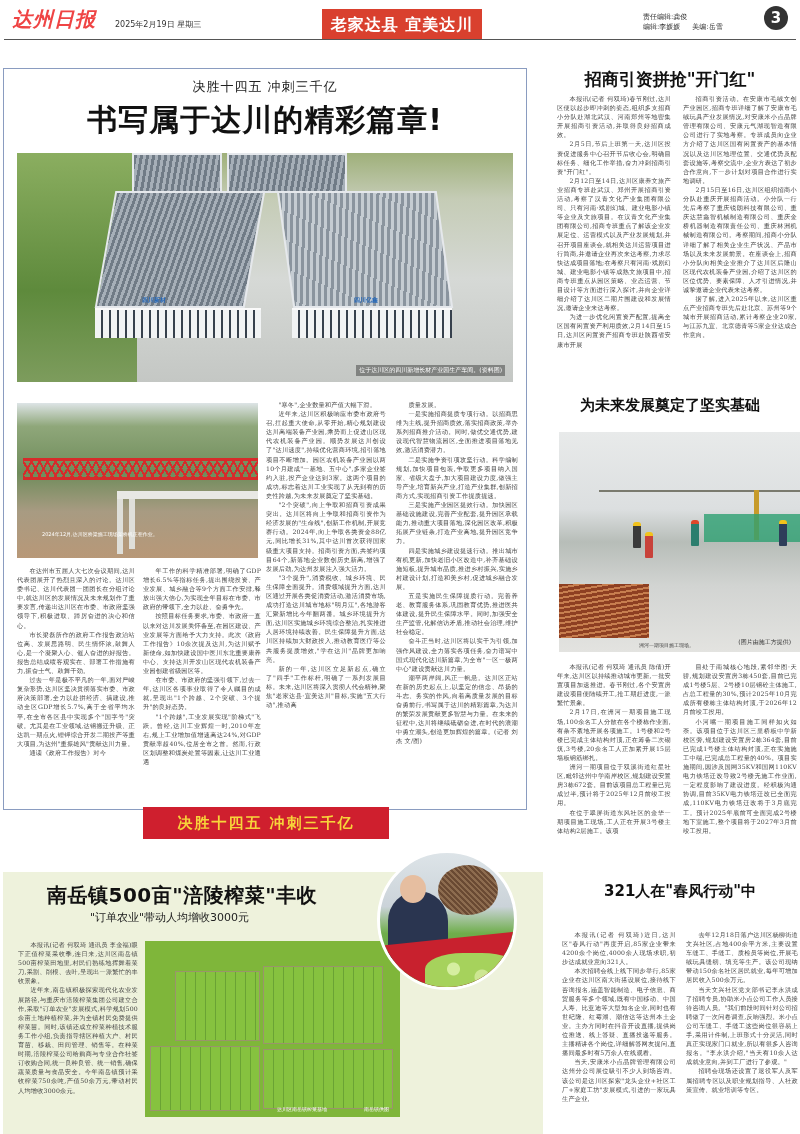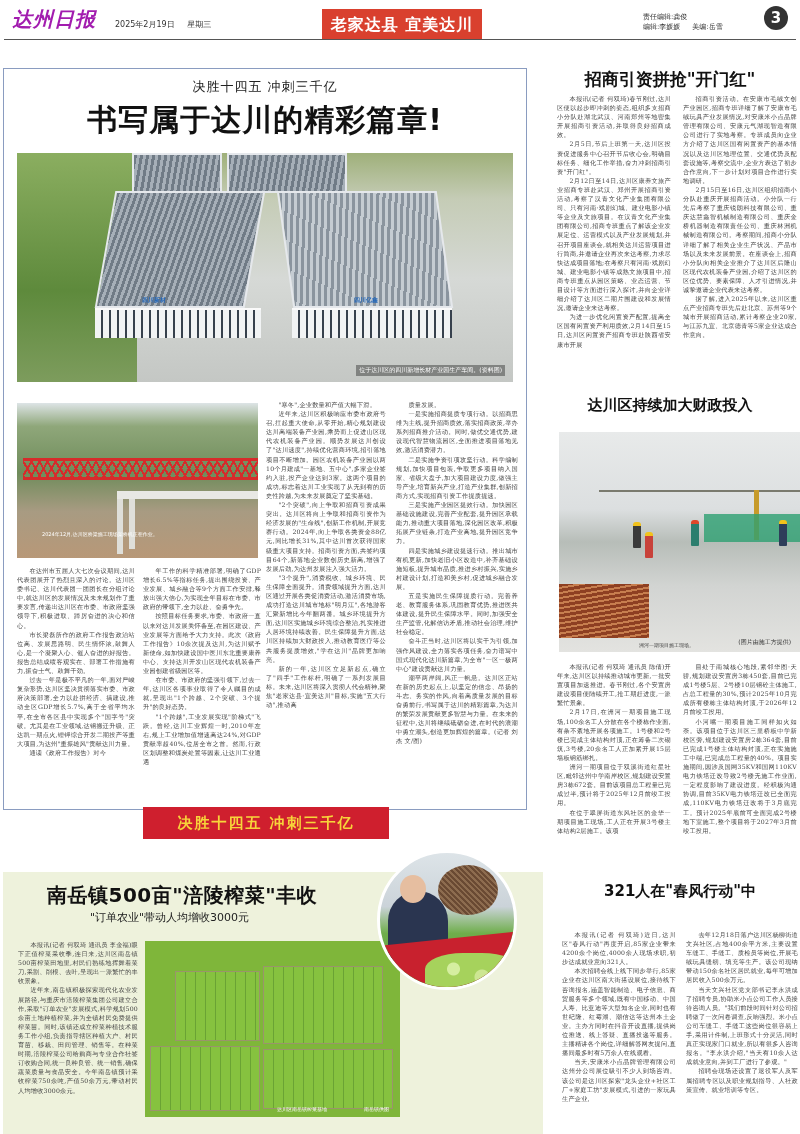--- a/index.html
+++ b/index.html
@@ -3,23 +3,23 @@
 <meta charset="utf-8">
 <style>
   * { box-sizing: border-box; margin: 0; padding: 0; }
   html, body { width: 800px; height: 1134px; background: #ffffff; overflow: hidden; }
   body { font-family: "DejaVu Sans", sans-serif; color: #222; position: relative; }
   .serif { font-family: "DejaVu Serif", serif; }
 
   
   .masthead { position: absolute; left: 0; top: 0; width: 800px; height: 42px; }
   .masthead .rule { position: absolute; left: 4px; right: 4px; top: 39px; height: 1px; background: #555; }
-  .logo { position: absolute; left: 12px; top: 6px; font-family: "DejaVu Serif", serif; font-style: italic; font-weight: bold; font-size: 20px; color: #a21caf; letter-spacing: 1px; }
+  .logo { position: absolute; left: 12px; top: 6px; font-family: "DejaVu Serif", serif; font-style: italic; font-weight: bold; font-size: 20px; color: #ef4444; letter-spacing: 1px; }
   .date { position: absolute; left: 115px; top: 19px; font-size: 8px; color: #333; }
-  .date .weekday { margin-left: 10px; }
+  .date .weekday { }
   .banner { position: absolute; left: 322px; top: 9px; width: 160px; height: 31px; background: #d9402e; color: #fff; font-weight: bold; font-size: 16px; text-align: center; line-height: 31px; letter-spacing: 1px; }
   .editors { position: absolute; left: 643px; top: 12px; font-size: 7px; line-height: 10px; color: #333; }
   .editors .art { margin-left: 12px; }
   .page-num { position: absolute; left: 764px; top: 6px; width: 24px; height: 24px; border-radius: 50%; background: #333; color: #fff; font-weight: bold; font-size: 15px; text-align: center; line-height: 24px; }
 
   
   .lead-frame { position: absolute; left: 3px; top: 68px; width: 524px; height: 742px; border: 1px solid #8a9cc0; }
   .lead-kicker { position: absolute; left: 0; right: 0; top: 78px; width: 530px; text-align: center; font-size: 13px; color: #222; letter-spacing: 1px; }
   .lead-title { position: absolute; left: 0; top: 100px; width: 530px; text-align: center; font-size: 30px; font-weight: bold; color: #111; letter-spacing: 1px; }
 
@@ -150,21 +150,21 @@
   <p>2月5日,节后上班第一天,达川区投资促进服务中心召开节后收心会,明确目标任务、细化工作举措,奋力冲刺招商引资"开门红"。</p>
   <p>2月12日至14日,达川区康养文旅产业招商专班赴武汉、郑州开展招商引资活动,考察了汉青文化产业集团有限公司、只有河南·戏剧幻城、建业电影小镇等企业及文旅项目。在汉青文化产业集团有限公司,招商专班重点了解该企业发展定位、运营模式以及产业发展规划,并召开项目座谈会,就相关达川运营项目进行简商,并邀请企业再次来达考察,力求尽快达成项目落地;在考察只有河南·戏剧幻城、建业电影小镇等成熟文旅项目中,招商专班重点从园区策略、业态运营、节目设计等方面进行深入探讨,并向企业详细介绍了达川区二期片围建设和发展情况,邀请企业来达考察。</p>
   <p>为进一步优化闲置资产配置,提高全区国有闲置资产利用质效,2月14日至15日,达川区闲置资产招商专班赴陕西省安康市开展</p>
 </div>
 <div class="text-col serif" style="left:683px;top:94px;width:114px;height:265px;">
   <p>招商引资活动。在安康市毛绒文创产业园区,招商专班详细了解了安康市毛绒玩具产业发展情况,对安康米小点品牌管理有限公司、安康元气湖现智造有限公司进行了实地考察。专班成员向企业方介绍了达川区国有闲置资产的基本情况以及达川区地理位置、交通优势及配套设施等,考察交流中,企业方表达了初步合作意向,下一步计划对项目合作进行实地调研。</p>
   <p>2月15日至16日,达川区组织招商小分队赴重庆开展招商活动。小分队一行先后考察了重庆锐朗科技有限公司、重庆达慧鑫智机械制造有限公司、重庆金桥机器制造有限责任公司、重庆林洲机械制造有限公司。考察期间,招商小分队详细了解了相关企业生产状况、产品市场以及未来发展前景。在座谈会上,招商小分队向相关企业推介了达川区后隆山区现代农机装备产业园,介绍了达川区的区位优势、要素保障、人才引进情况,并诚挚邀请企业代表来达考察。</p>
   <p>据了解,进入2025年以来,达川区重点产业招商专班先后赴北京、苏州等9个城市开展招商活动,累计考察企业20家,与江苏九宜、北京德青等5家企业达成合作意向。</p>
 </div>
 
-<h2 class="rcol-title" style="left:540px;top:396px;width:260px;font-size:15px;">达川区持续加大财政投入</h2>
+<h2 class="rcol-title" style="left:540px;top:396px;width:260px;font-size:15px;">为未来发展奠定了坚实基础</h2>
 <div class="photo photo-site">
   <div class="crane-h"></div>
   <div class="crane-v"></div>
   <div class="scaffold"></div>
   <div class="rebar"></div>
   <div class="worker" style="left:74px;top:90px;background:#3a3a3a;border-top:4px solid #f2c21b;"></div>
   <div class="worker" style="left:86px;top:100px;background:#c8423a;border-top:4px solid #f2c21b;"></div>
   <div class="worker" style="left:132px;top:88px;background:#2c7e6e;border-top:4px solid #e0472a;"></div>
   <div class="worker" style="left:220px;top:88px;background:#2e3e5a;border-top:4px solid #f2c21b;"></div>
   <div class="caption-left">洲河一期项目施工现场。</div>

